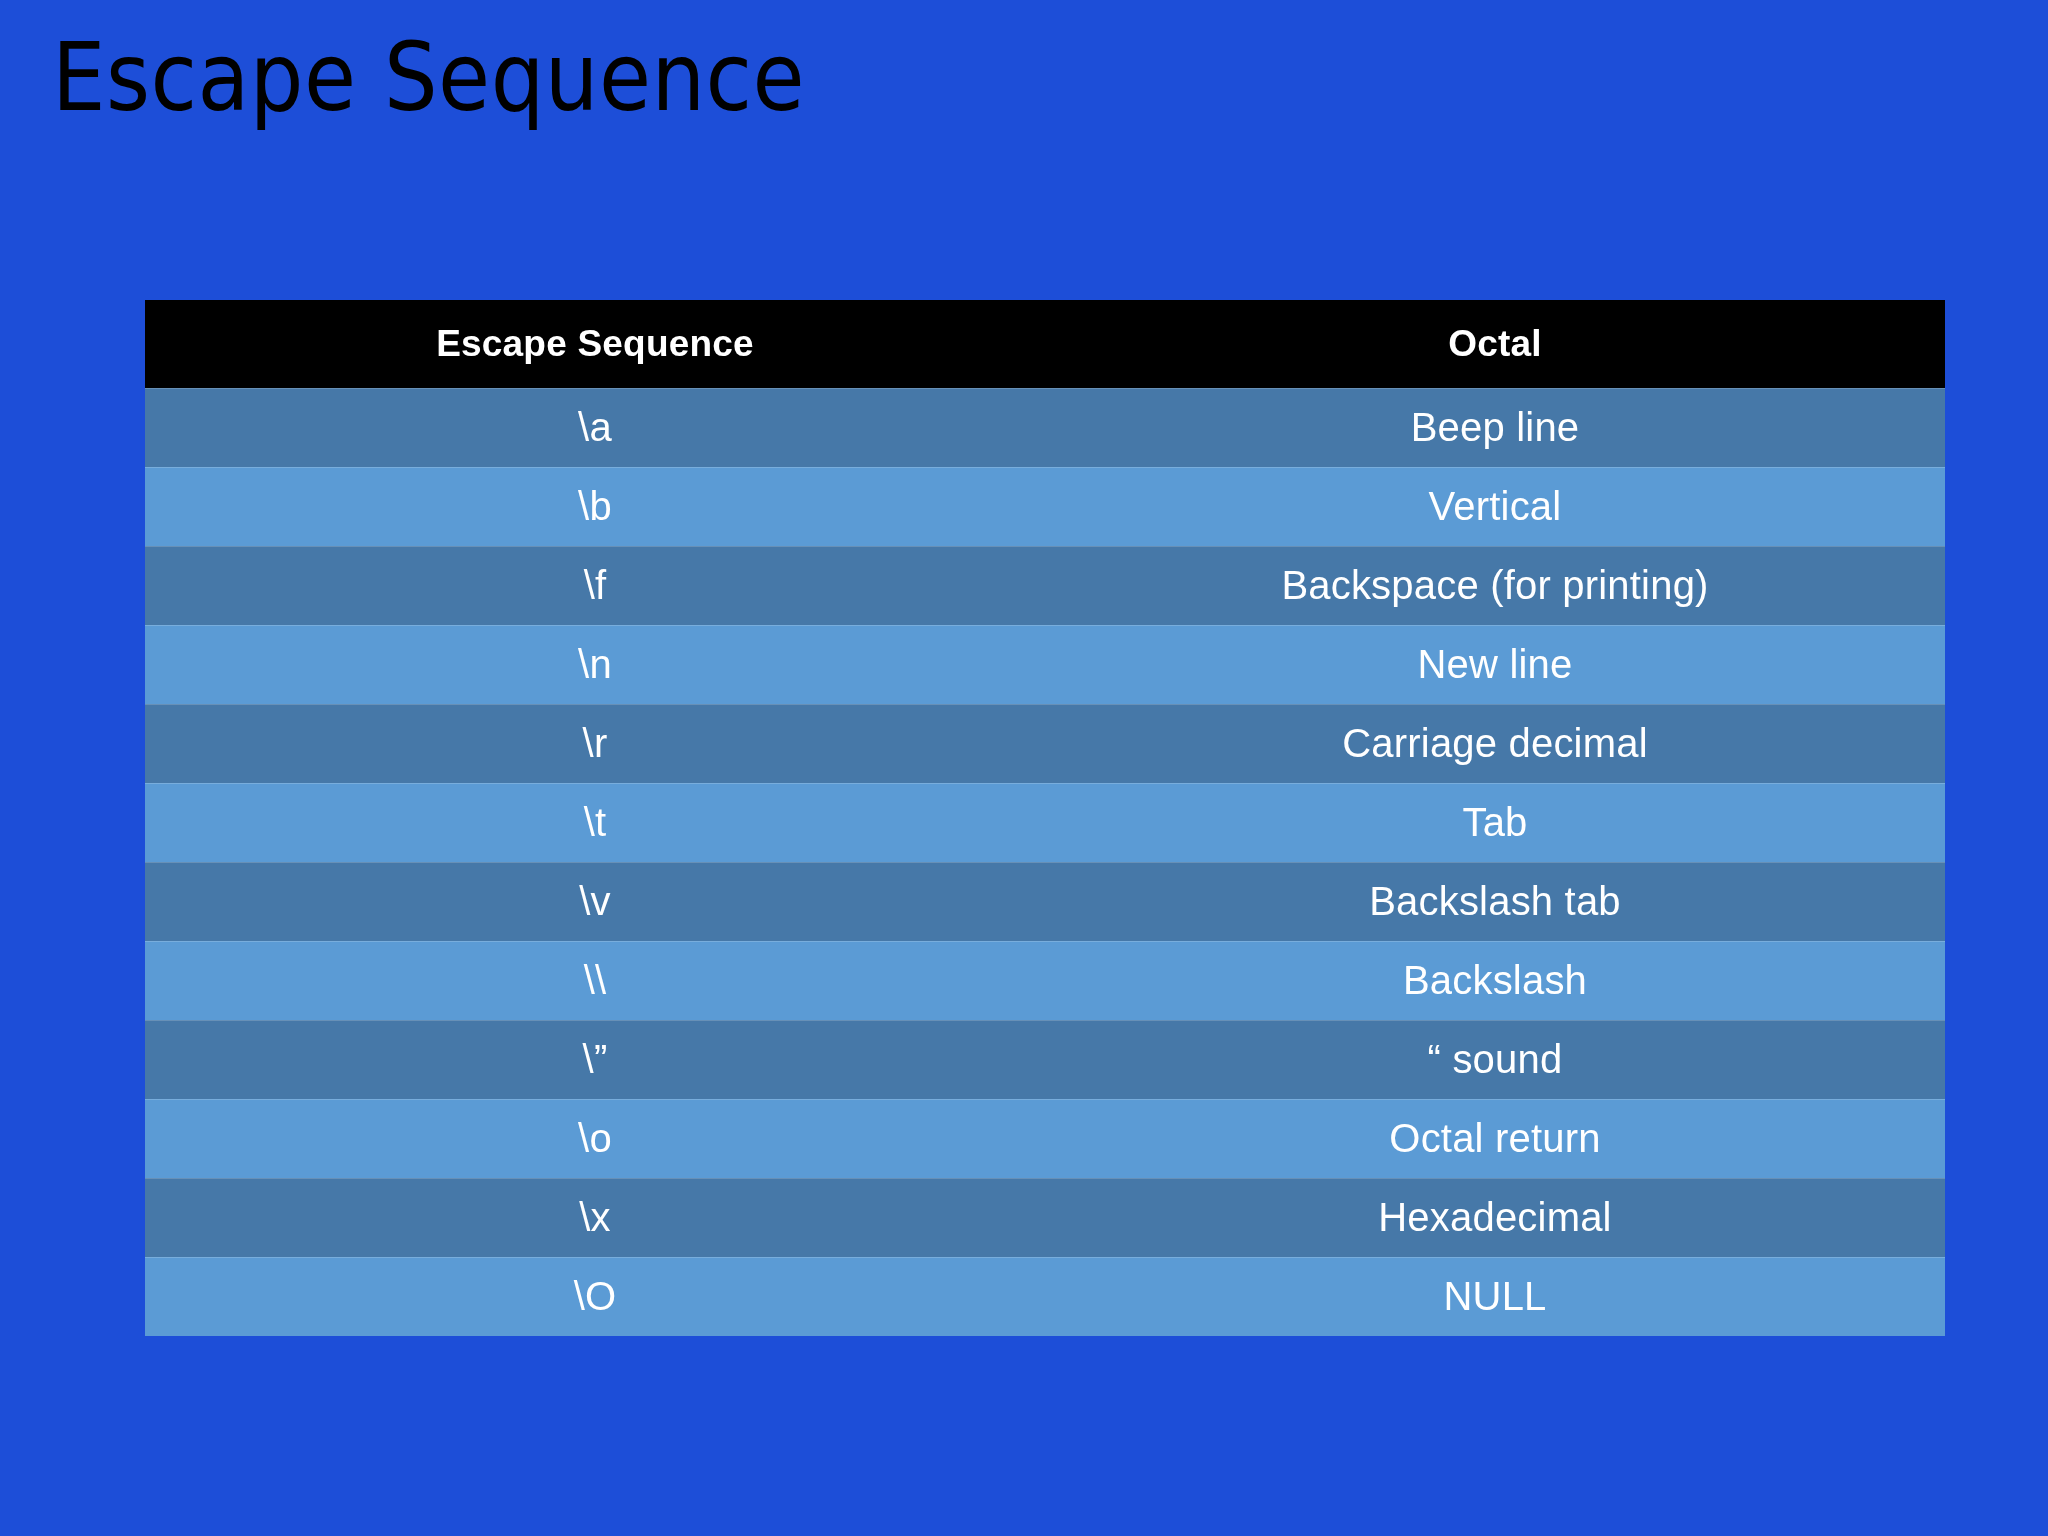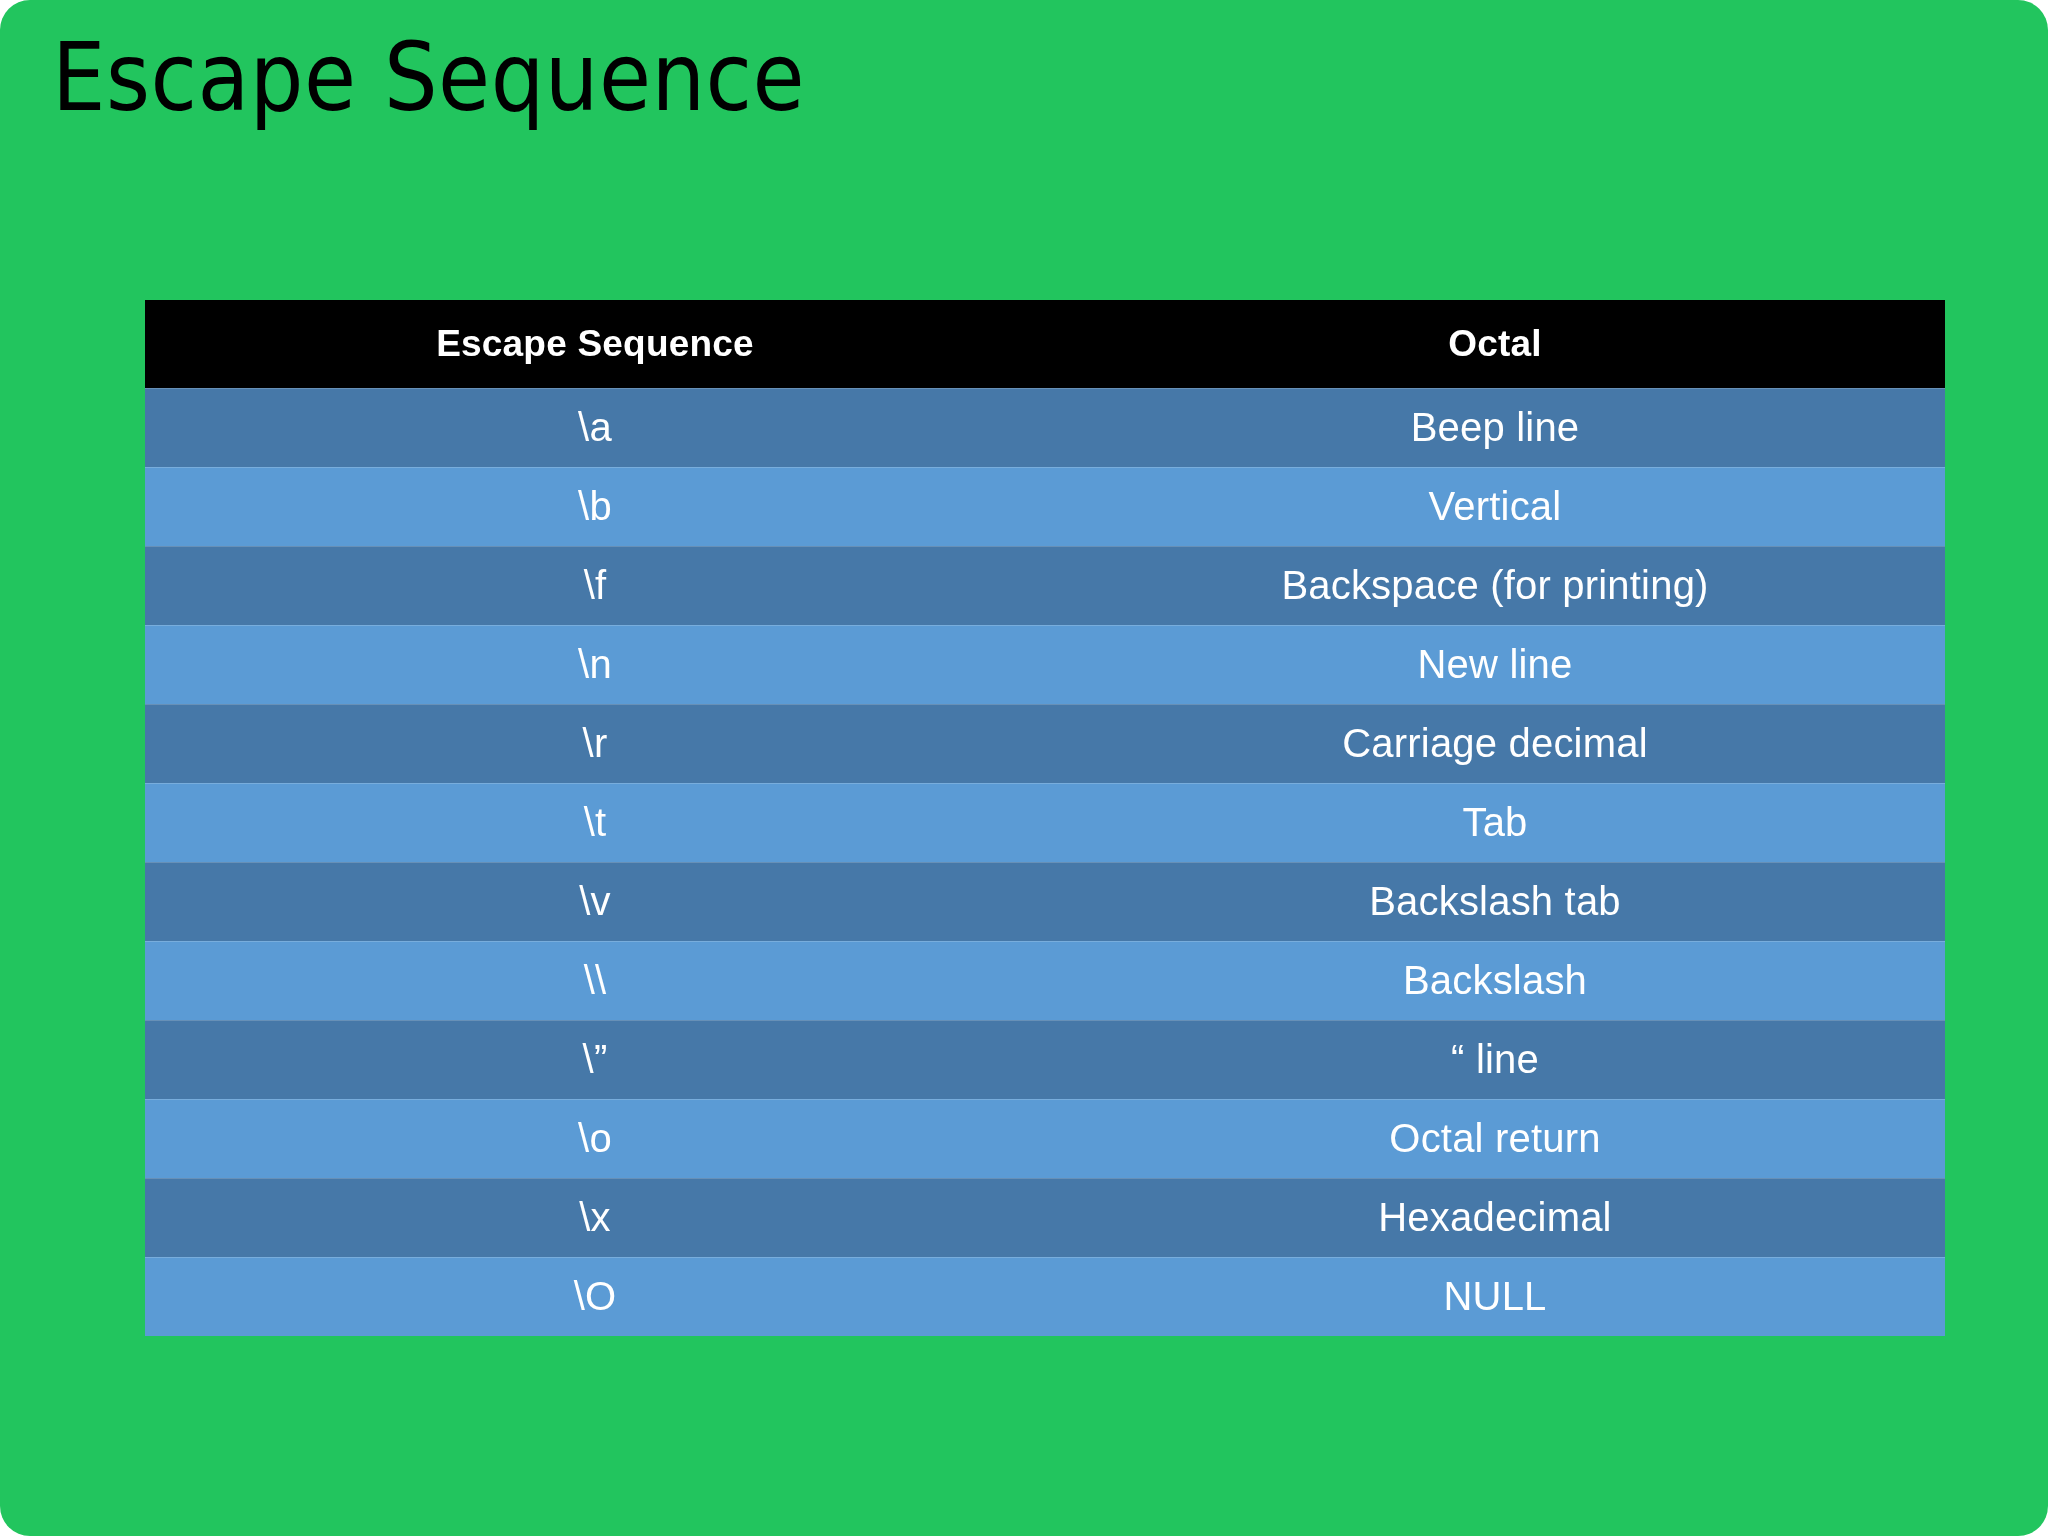--- a/index.html
+++ b/index.html
@@ -12,22 +12,21 @@
     height: 1536px;
     overflow: hidden;
     font-family: "Liberation Sans", "DejaVu Sans", sans-serif;
     position: relative;
   }
 
   
   #slide {
     position: absolute;
     inset: 0;
-    background: #22c55e;
-    border-radius: 30px;
+    background: #1d4ed8;
   }
 
   
   #slide-title {
     position: absolute;
     left: 52px;
     top: 24px;
     width: 1900px;
     font-family: "DejaVu Sans Condensed", "Liberation Sans Narrow", "Liberation Sans", sans-serif;
     font-size: 94px;
@@ -132,21 +131,21 @@
         <tr class="band-dark">
           <td>\v</td>
           <td>Backslash tab</td>
         </tr>
         <tr class="band-light">
           <td>\\</td>
           <td>Backslash</td>
         </tr>
         <tr class="band-dark">
           <td>\”</td>
-          <td>“ line</td>
+          <td>“ sound</td>
         </tr>
         <tr class="band-light">
           <td>\o</td>
           <td>Octal return</td>
         </tr>
         <tr class="band-dark">
           <td>\x</td>
           <td>Hexadecimal</td>
         </tr>
         <tr class="band-light">

